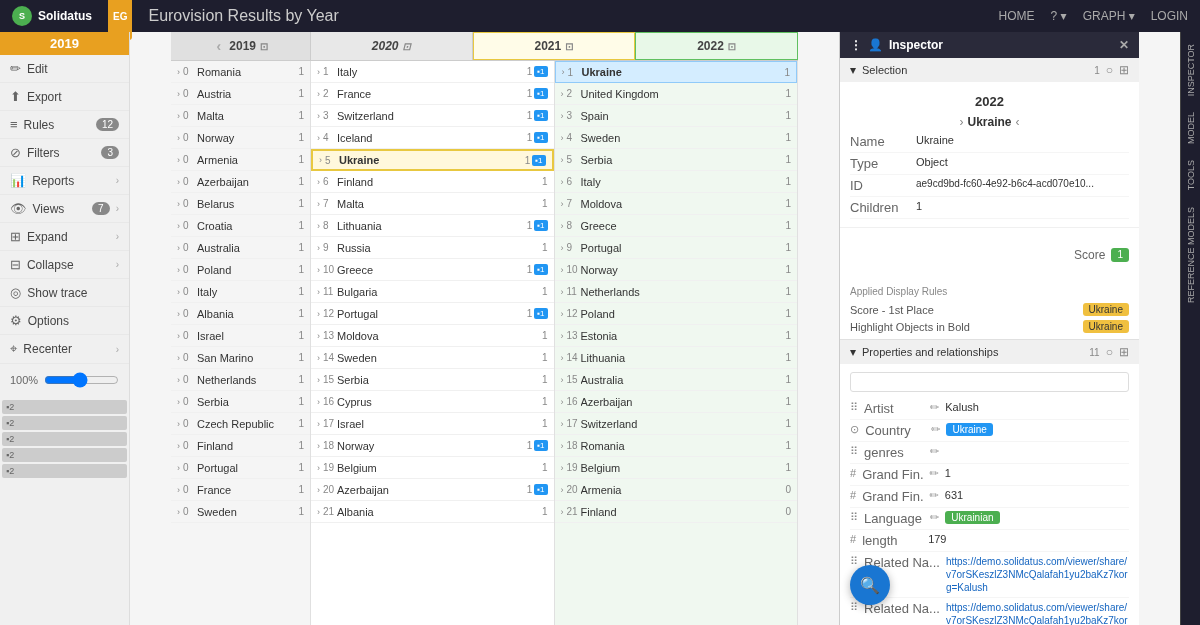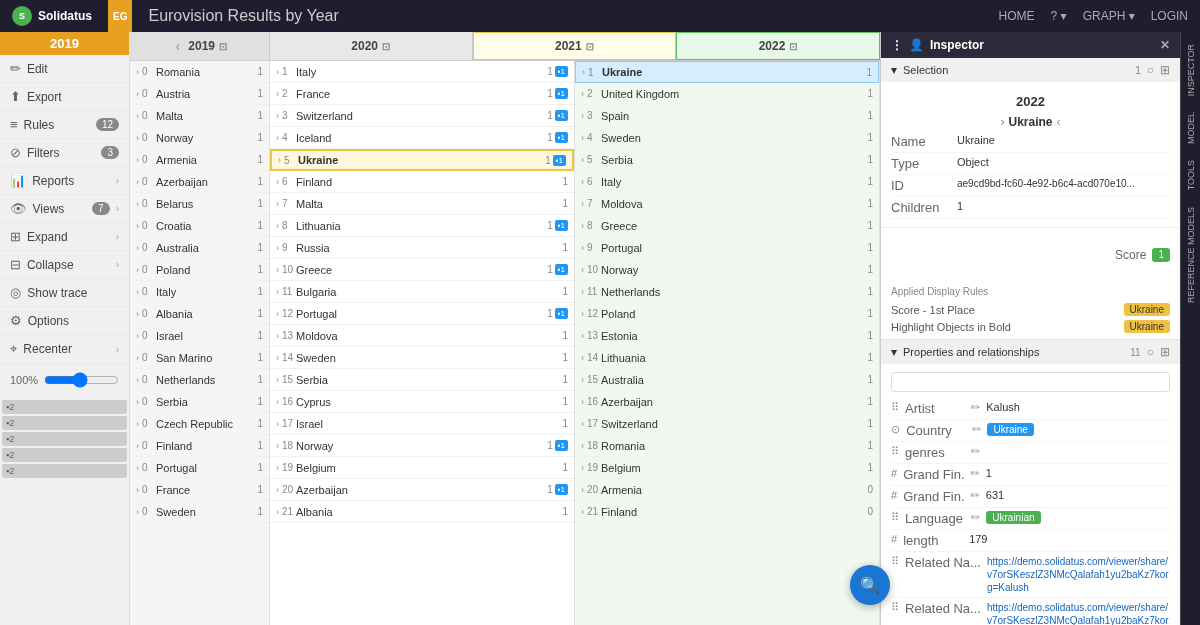--- a/index.html
+++ b/index.html
@@ -10,21 +10,21 @@
       display: flex; align-items: center; background: #1e1e2e; height: 32px;
       padding: 0 12px; gap: 16px; color: #ccc;
     }
     .top-nav .logo { display: flex; align-items: center; gap: 6px; color: #fff; font-weight: bold; font-size: 13px; }
     .top-nav .logo-icon { background: #4caf50; border-radius: 50%; width: 20px; height: 20px; display: flex; align-items: center; justify-content: center; color: #fff; font-size: 9px; font-weight: bold; }
     .top-nav .year-badge { background: #e8a020; color: #fff; border-radius: 3px; padding: 18px 5px; font-size: 10px; font-weight: bold; }
     .top-nav-right { margin-left: auto; display: flex; align-items: center; gap: 16px; color: #aaa; font-size: 12px; }
     .top-nav-right span { cursor: pointer; }
 
     
-    .main-layout { display: flex; height: 593px; }
+    .main-layout { display: flex; height: 593px; gap: 41px; }
 
     
     .sidebar {
       width: 130px; background: #f0f0f0; border-right: 1px solid #ddd;
       display: flex; flex-direction: column; flex-shrink: 0;
     }
     .sidebar-item {
       display: flex; align-items: center; gap: 6px; padding: 6px 10px;
       cursor: pointer; color: #444; border-bottom: 1px solid #e8e8e8;
     }
@@ -224,21 +224,21 @@
     </div>
 
     <div class="content-area">
 
       <div class="year-headers">
         <div class="year-col-header" style="max-width:140px; min-width:140px; background:#e0e0e0;">
           <span class="nav-chevron">‹</span>
           <span>2019</span>
           <span class="col-icon">⊡</span>
         </div>
-        <div class="year-col-header" style="flex:1;">
+        <div class="year-col-header" style="flex:1;font-style:italic;">
           <span>2020</span>
           <span class="col-icon">⊡</span>
         </div>
         <div class="year-col-header" style="flex:1; background:#fffce8; border:1px solid #e8c840;">
           <span>2021</span>
           <span class="col-icon">⊡</span>
         </div>
         <div class="year-col-header" style="flex:1; background:#e8f8e8; border:1px solid #60c060;">
           <span>2022</span>
           <span class="col-icon">⊡</span>

